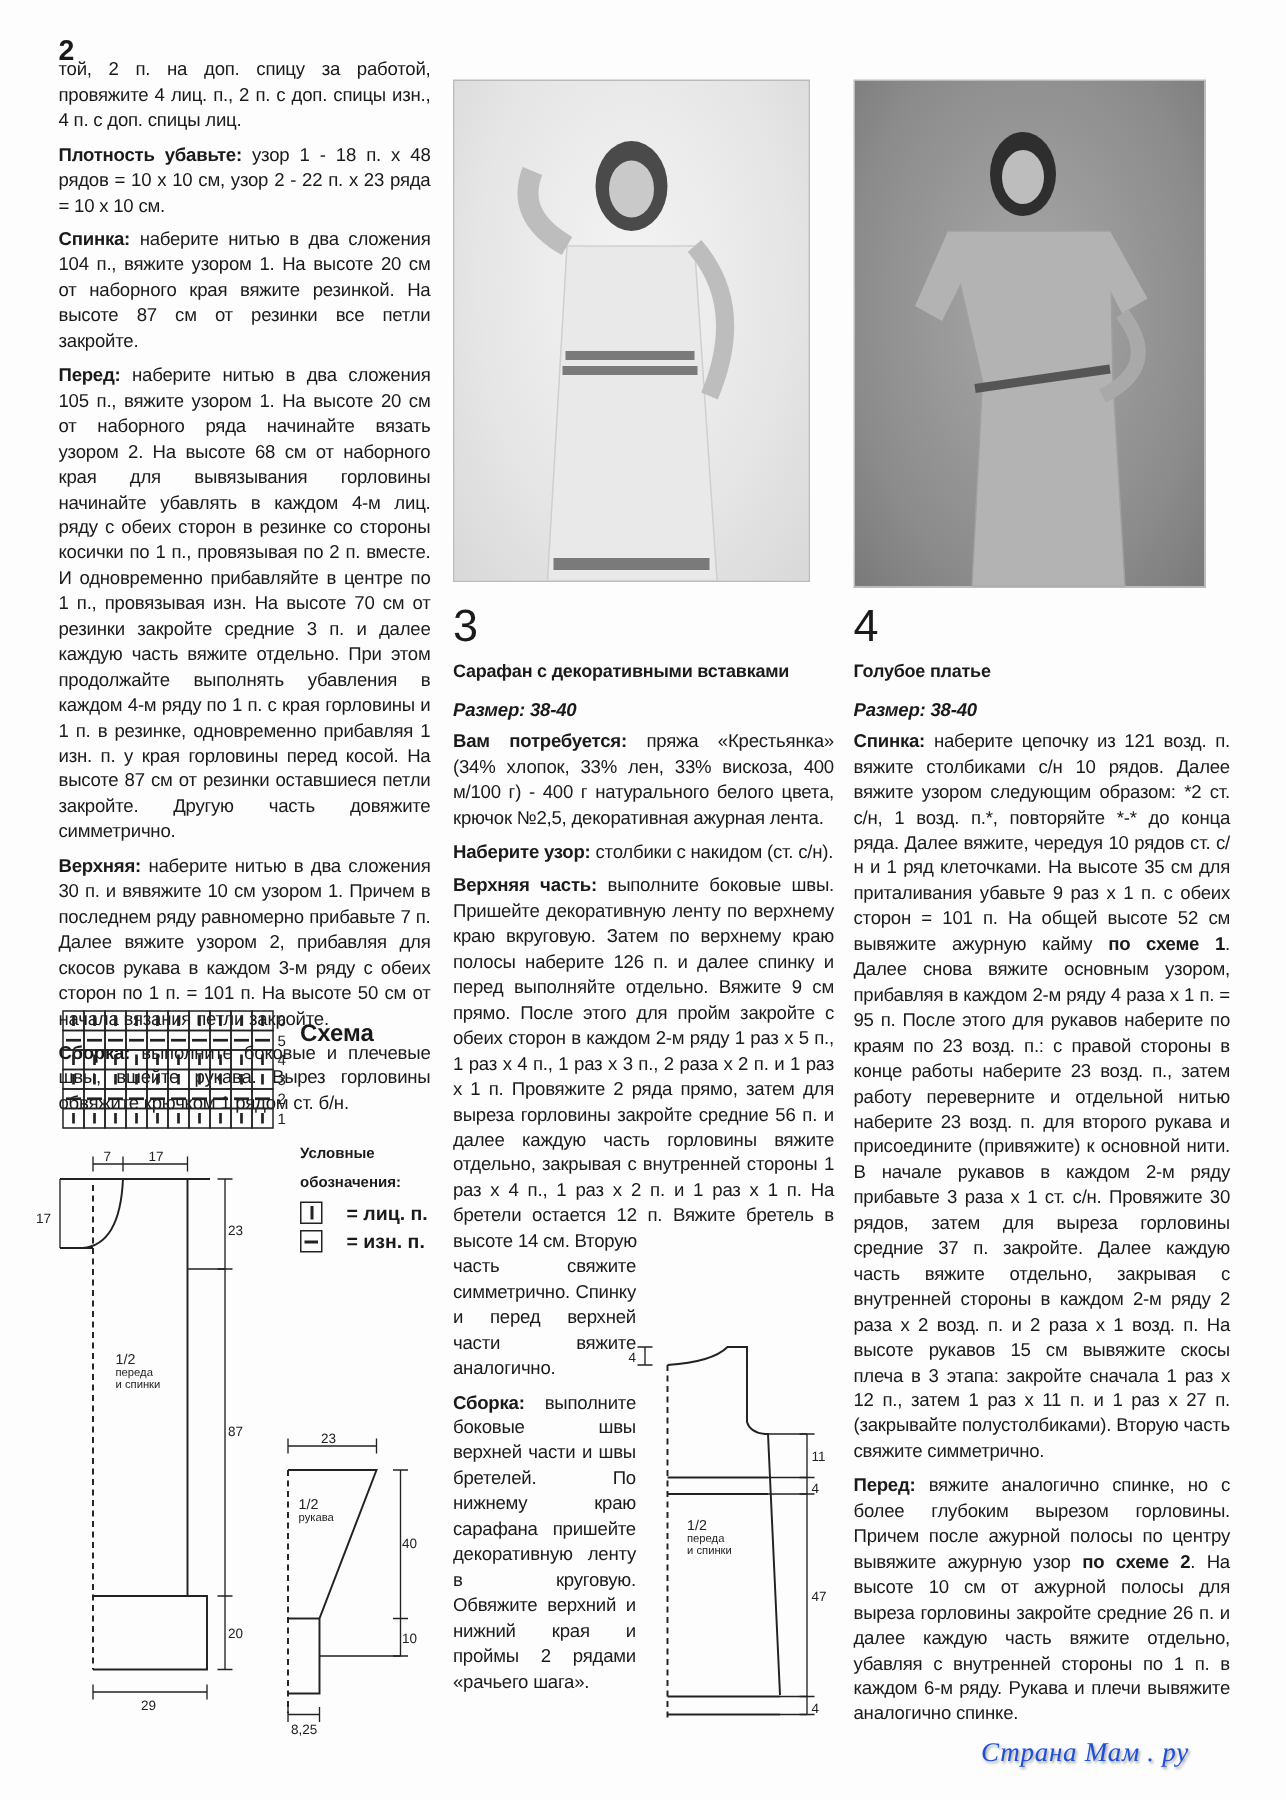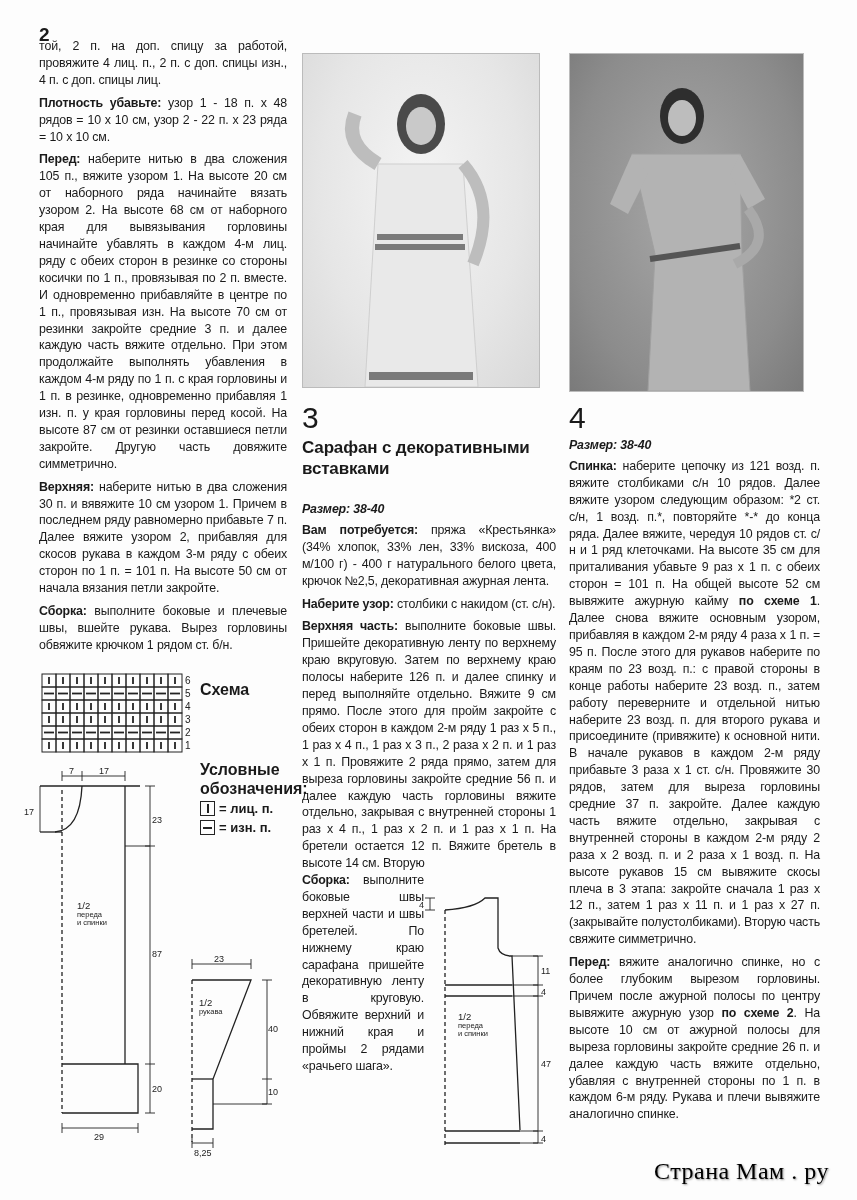--- a/index.html
+++ b/index.html
@@ -6,48 +6,49 @@
   body { width:857px; height:1200px; background:#fdfdfd; position:relative; overflow:hidden;
          font-family:"Liberation Sans", sans-serif; color:#1a1a1a; }
   .col { position:absolute; font-size:12.4px; line-height:16.9px; letter-spacing:-0.15px; }
   .col p { margin:0 0 6px 0; text-align:justify; }
   .col b { font-weight:bold; }
   #col1 { left:39px; top:38px; width:248px; }
   #col2 { left:302px; top:403px; width:254px; }
   #col3 { left:569px; top:403px; width:251px; }
   .pagenum { position:absolute; left:39px; top:24px; font-weight:bold; font-size:19px; }
   .bignum { font-size:30px; line-height:30px; font-weight:normal; margin-bottom:4px; }
-  .title { font-size:17px; line-height:21px; font-weight:bold; margin-bottom:22px; }
+  .title { font-size:12px; line-height:21px; font-weight:bold; margin-bottom:7px; }
   .size { font-weight:bold; margin-bottom:4px;font-style:italic; }
   .photo { position:absolute; border:1px solid #bbb; }
   #photo1 { left:302px; top:53px; width:236px; height:333px;
             background:radial-gradient(ellipse at 50% 40%, #f4f4f4 0%, #e6e6e6 60%, #d8d8d8 100%); }
   #photo2 { left:569px; top:53px; width:233px; height:337px;
             background:radial-gradient(ellipse at 50% 45%, #a8a8a8 0%, #8c8c8c 70%, #7a7a7a 100%); }
   .photo svg { width:100%; height:100%; display:block; }
   .diagram-text { font-family:"Liberation Sans", sans-serif; fill:#222; }
   #schema { position:absolute; left:40px; top:672px; }
   #legend { position:absolute; left:200px; top:760px; font-size:14.5px; line-height:17px; }
-  .legend-title { font-weight:bold; font-size:16px; line-height:19px; }
-  .legend-row { display:flex; align-items:center; gap:4px; font-weight:bold; font-size:13px; margin-top:2px; }
+  .legend-title { font-weight:bold; font-size:10px; line-height:19px; }
+  .legend-row { display:flex; align-items:center; gap:16px; font-weight:bold; font-size:13px; margin-top:2px; }
   .legend-box { width:13px; height:13px; border:1.5px solid #222; display:inline-flex; align-items:center; justify-content:center; }
   .schema-label { position:absolute; left:200px; top:681px; font-weight:bold; font-size:16px; }
   #col2-narrow { width:122px; }
-  .watermark { position:absolute; left:654px; top:1158px; font-family:"Liberation Serif", serif; 
-               font-size:24px; color:#000000; text-shadow:1px 1px 2px #999; letter-spacing:0.5px; }
+  .watermark { position:absolute; left:654px; top:1158px; font-family:"Liberation Serif", serif; font-style:italic;
+               font-size:18px; color:#1d4ed8; text-shadow:1px 1px 2px #999; letter-spacing:0.5px; }
   svg.overlay { position:absolute; left:0; top:0; width:857px; height:1200px; pointer-events:none; }
 </style>
 </head>
 <body>
 
 <div class="pagenum">2</div>
 
 <div class="col" id="col1">
   <p>той, 2 п. на доп. спицу за работой, провяжите 4 лиц. п., 2 п. с доп. спицы изн., 4 п. с доп. спицы лиц.</p>
   <p><b>Плотность убавьте:</b><span> узор 1 - 18 п. х 48 рядов = 10 х 10 см, узор 2 - 22 п. х 23 ряда = 10 х 10 см.</span></p>
+  <p><b>Спинка:</b><span> наберите нитью в два сложения 104 п., вяжите узором 1. На высоте 20 см от наборного края вяжите резинкой. На высоте 87 см от резинки все петли закройте.</span></p>
   <p><b>Перед:</b><span> наберите нитью в два сложения 105 п., вяжите узором 1. На высоте 20 см от наборного ряда начинайте вязать узором 2. На высоте 68 см от наборного края для вывязывания горловины начинайте убавлять в каждом 4-м лиц. ряду с обеих сторон в резинке со стороны косички по 1 п., провязывая по 2 п. вместе. И одновременно прибавляйте в центре по 1 п., провязывая изн. На высоте 70 см от резинки закройте средние 3 п. и далее каждую часть вяжите отдельно. При этом продолжайте выполнять убавления в каждом 4-м ряду по 1 п. с края горловины и 1 п. в резинке, одновременно прибавляя 1 изн. п. у края горловины перед косой. На высоте 87 см от резинки оставшиеся петли закройте. Другую часть довяжите симметрично.</span></p>
   <p><b>Верхняя:</b><span> наберите нитью в два сложения 30 п. и вявяжите 10 см узором 1. Причем в последнем ряду равномерно прибавьте 7 п. Далее вяжите узором 2, прибавляя для скосов рукава в каждом 3-м ряду с обеих сторон по 1 п. = 101 п. На высоте 50 см от начала вязания петли закройте.</span></p>
   <p><b>Сборка:</b><span> выполните боковые и плечевые швы, вшейте рукава. Вырез горловины обвяжите крючком 1 рядом ст. б/н.</span></p>
 </div>
 
 <svg id="schema" width="160" height="82">
   <g id="schema-cells">
       <rect x="2" y="2" width="14" height="13" fill="none" stroke="#222" stroke-width="1"></rect>
       <line x1="9" x2="9" y1="5" y2="12" stroke="#222" stroke-width="1.8"></line>
       <rect x="16" y="2" width="14" height="13" fill="none" stroke="#222" stroke-width="1"></rect>
@@ -270,20 +271,21 @@
 </div>
 
 <div class="col" id="col2">
   <div class="bignum">3</div>
   <div class="title">Сарафан с декоративными вставками</div>
   <div class="size">Размер: 38-40</div>
   <p><b>Вам потребуется:</b><span> пряжа «Крестьянка» (34% хлопок, 33% лен, 33% вискоза, 400 м/100 г) - 400 г натурального белого цвета, крючок №2,5, декоративная ажурная лента.</span></p>
   <p><b>Наберите узор:</b><span> столбики с накидом (ст. с/н).</span></p>
   <p style="margin-bottom:0"><b>Верхняя часть:</b><span> выполните боковые швы. Пришейте декоративную ленту по верхнему краю вкруговую. Затем по верхнему краю полосы наберите 126 п. и далее спинку и перед выполняйте отдельно. Вяжите 9 см прямо. После этого для пройм закройте с обеих сторон в каждом 2-м ряду 1 раз х 5 п., 1 раз х 4 п., 1 раз х 3 п., 2 раза х 2 п. и 1 раз х 1 п. Провяжите 2 ряда прямо, затем для выреза горловины закройте средние 56 п. и далее каждую часть горловины вяжите отдельно, закрывая с внутренней стороны 1 раз х 4 п., 1 раз х 2 п. и 1 раз х 1 п. На бретели остается 12 п. Вяжите бретель в высоте 14 см. Вторую</span></p>
   <div id="col2-narrow">
+    <p><span>часть свяжите симметрично. Спинку и перед верхней части вяжите аналогично.</span></p>
     <p><b>Сборка:</b><span> выполните боковые швы верхней части и швы бретелей. По нижнему краю сарафана пришейте декоративную ленту в круговую. Обвяжите верхний и нижний края и проймы 2 рядами «рачьего шага».</span></p>
   </div>
 </div>
 
 <svg class="overlay">
   <g stroke="#222" stroke-width="1.3" fill="none">
     <path d="M445 910 L445 1145" stroke-dasharray="4,3"></path>
     <path d="M445 910 Q475 908 485 898 L498 898 L498 948 Q500 955 510 956 L512 956 L520 1130"></path>
     <path d="M445 985 L512 985"></path>
     <path d="M445 996 L512 996"></path>
@@ -301,19 +303,20 @@
     <text x="541" y="1067">47</text>
     <text x="541" y="1142">4</text>
     <text x="458" y="1020" font-size="9.5">1/2</text>
     <text x="458" y="1028" font-size="7.5">переда</text>
     <text x="458" y="1036" font-size="7.5">и спинки</text>
   </g>
 </svg>
 
 <div class="col" id="col3">
   <div class="bignum">4</div>
+  <div class="title">Голубое платье</div>
   <div class="size">Размер: 38-40</div>
   <p><b>Спинка:</b><span> наберите цепочку из 121 возд. п. вяжите столбиками с/н 10 рядов. Далее вяжите узором следующим образом: *2 ст. с/н, 1 возд. п.*, повторяйте *-* до конца ряда. Далее вяжите, чередуя 10 рядов ст. с/н и 1 ряд клеточками. На высоте 35 см для приталивания убавьте 9 раз х 1 п. с обеих сторон = 101 п. На общей высоте 52 см вывяжите ажурную кайму </span><b>по схеме 1</b><span>. Далее снова вяжите основным узором, прибавляя в каждом 2-м ряду 4 раза х 1 п. = 95 п. После этого для рукавов наберите по краям по 23 возд. п.: с правой стороны в конце работы наберите 23 возд. п., затем работу переверните и отдельной нитью наберите 23 возд. п. для второго рукава и присоедините (привяжите) к основной нити. В начале рукавов в каждом 2-м ряду прибавьте 3 раза х 1 ст. с/н. Провяжите 30 рядов, затем для выреза горловины средние 37 п. закройте. Далее каждую часть вяжите отдельно, закрывая с внутренней стороны в каждом 2-м ряду 2 раза х 2 возд. п. и 2 раза х 1 возд. п. На высоте рукавов 15 см вывяжите скосы плеча в 3 этапа: закройте сначала 1 раз х 12 п., затем 1 раз х 11 п. и 1 раз х 27 п. (закрывайте полустолбиками). Вторую часть свяжите симметрично.</span></p>
   <p><b>Перед:</b><span> вяжите аналогично спинке, но с более глубоким вырезом горловины. Причем после ажурной полосы по центру вывяжите ажурную узор </span><b>по схеме 2</b><span>. На высоте 10 см от ажурной полосы для выреза горловины закройте средние 26 п. и далее каждую часть вяжите отдельно, убавляя с внутренней стороны по 1 п. в каждом 6-м ряду. Рукава и плечи вывяжите аналогично спинке.</span></p>
 
 </div>
 
 <div class="watermark">Страна Мам . ру</div>
 
 </body></html>

